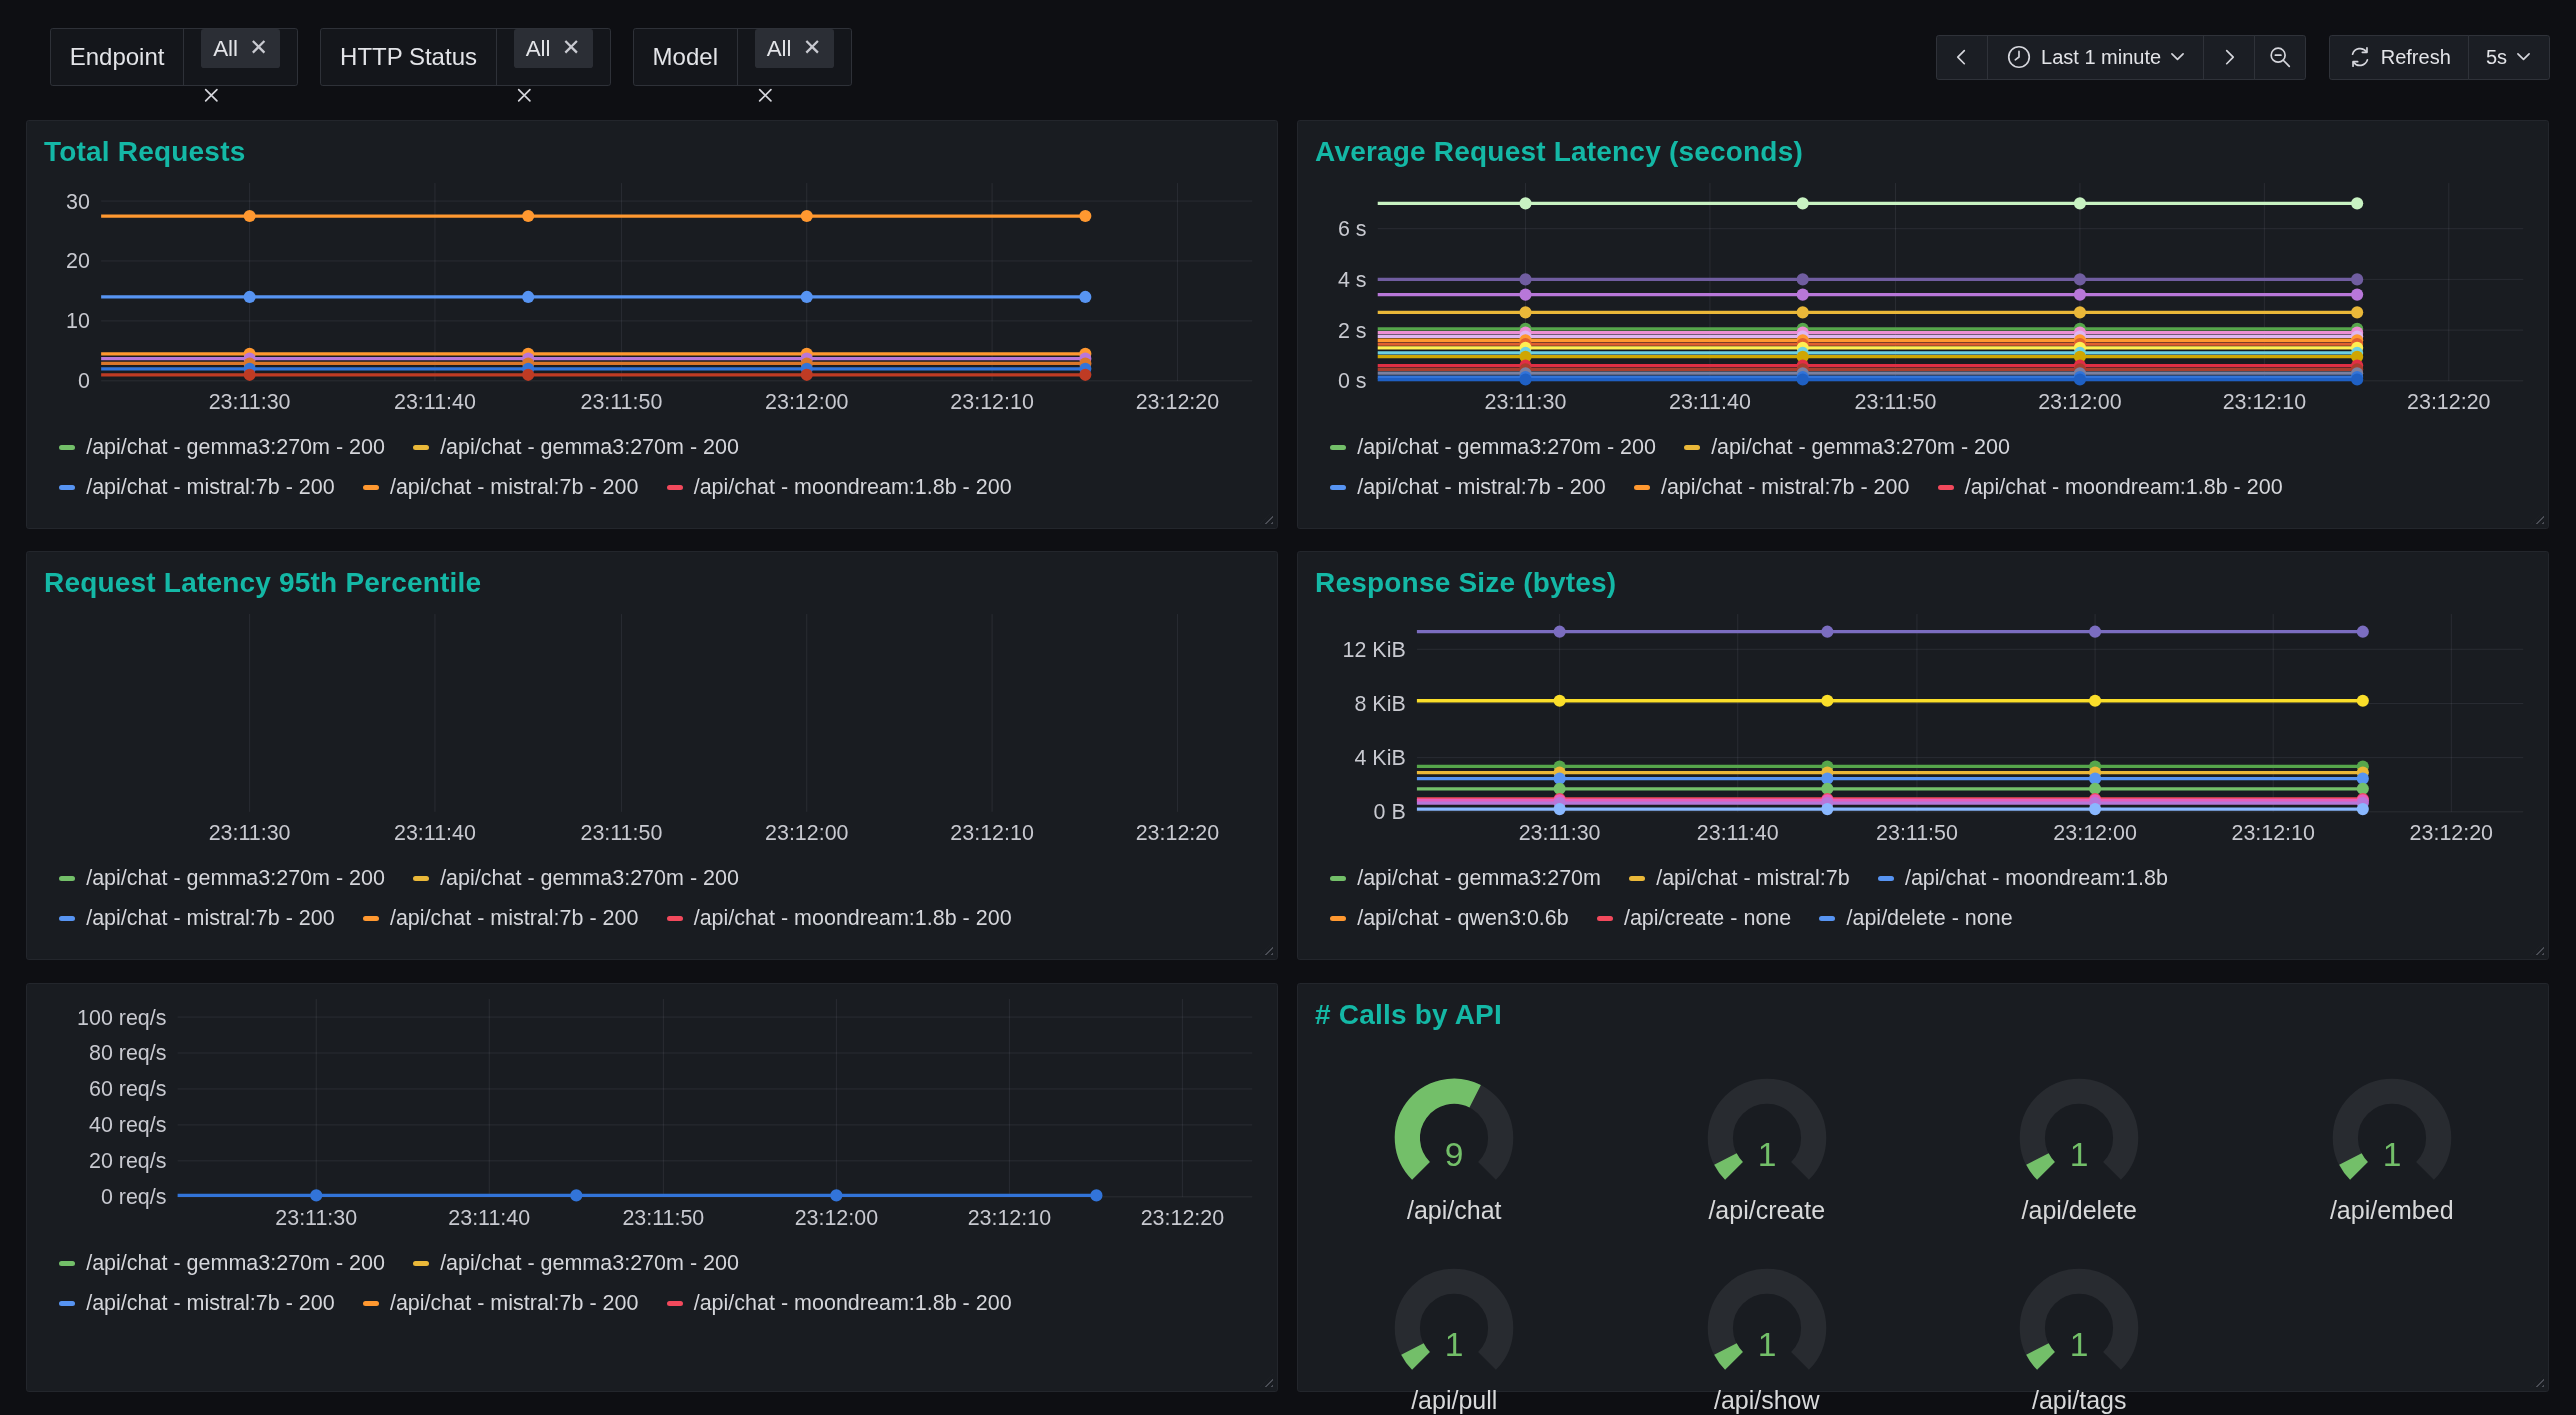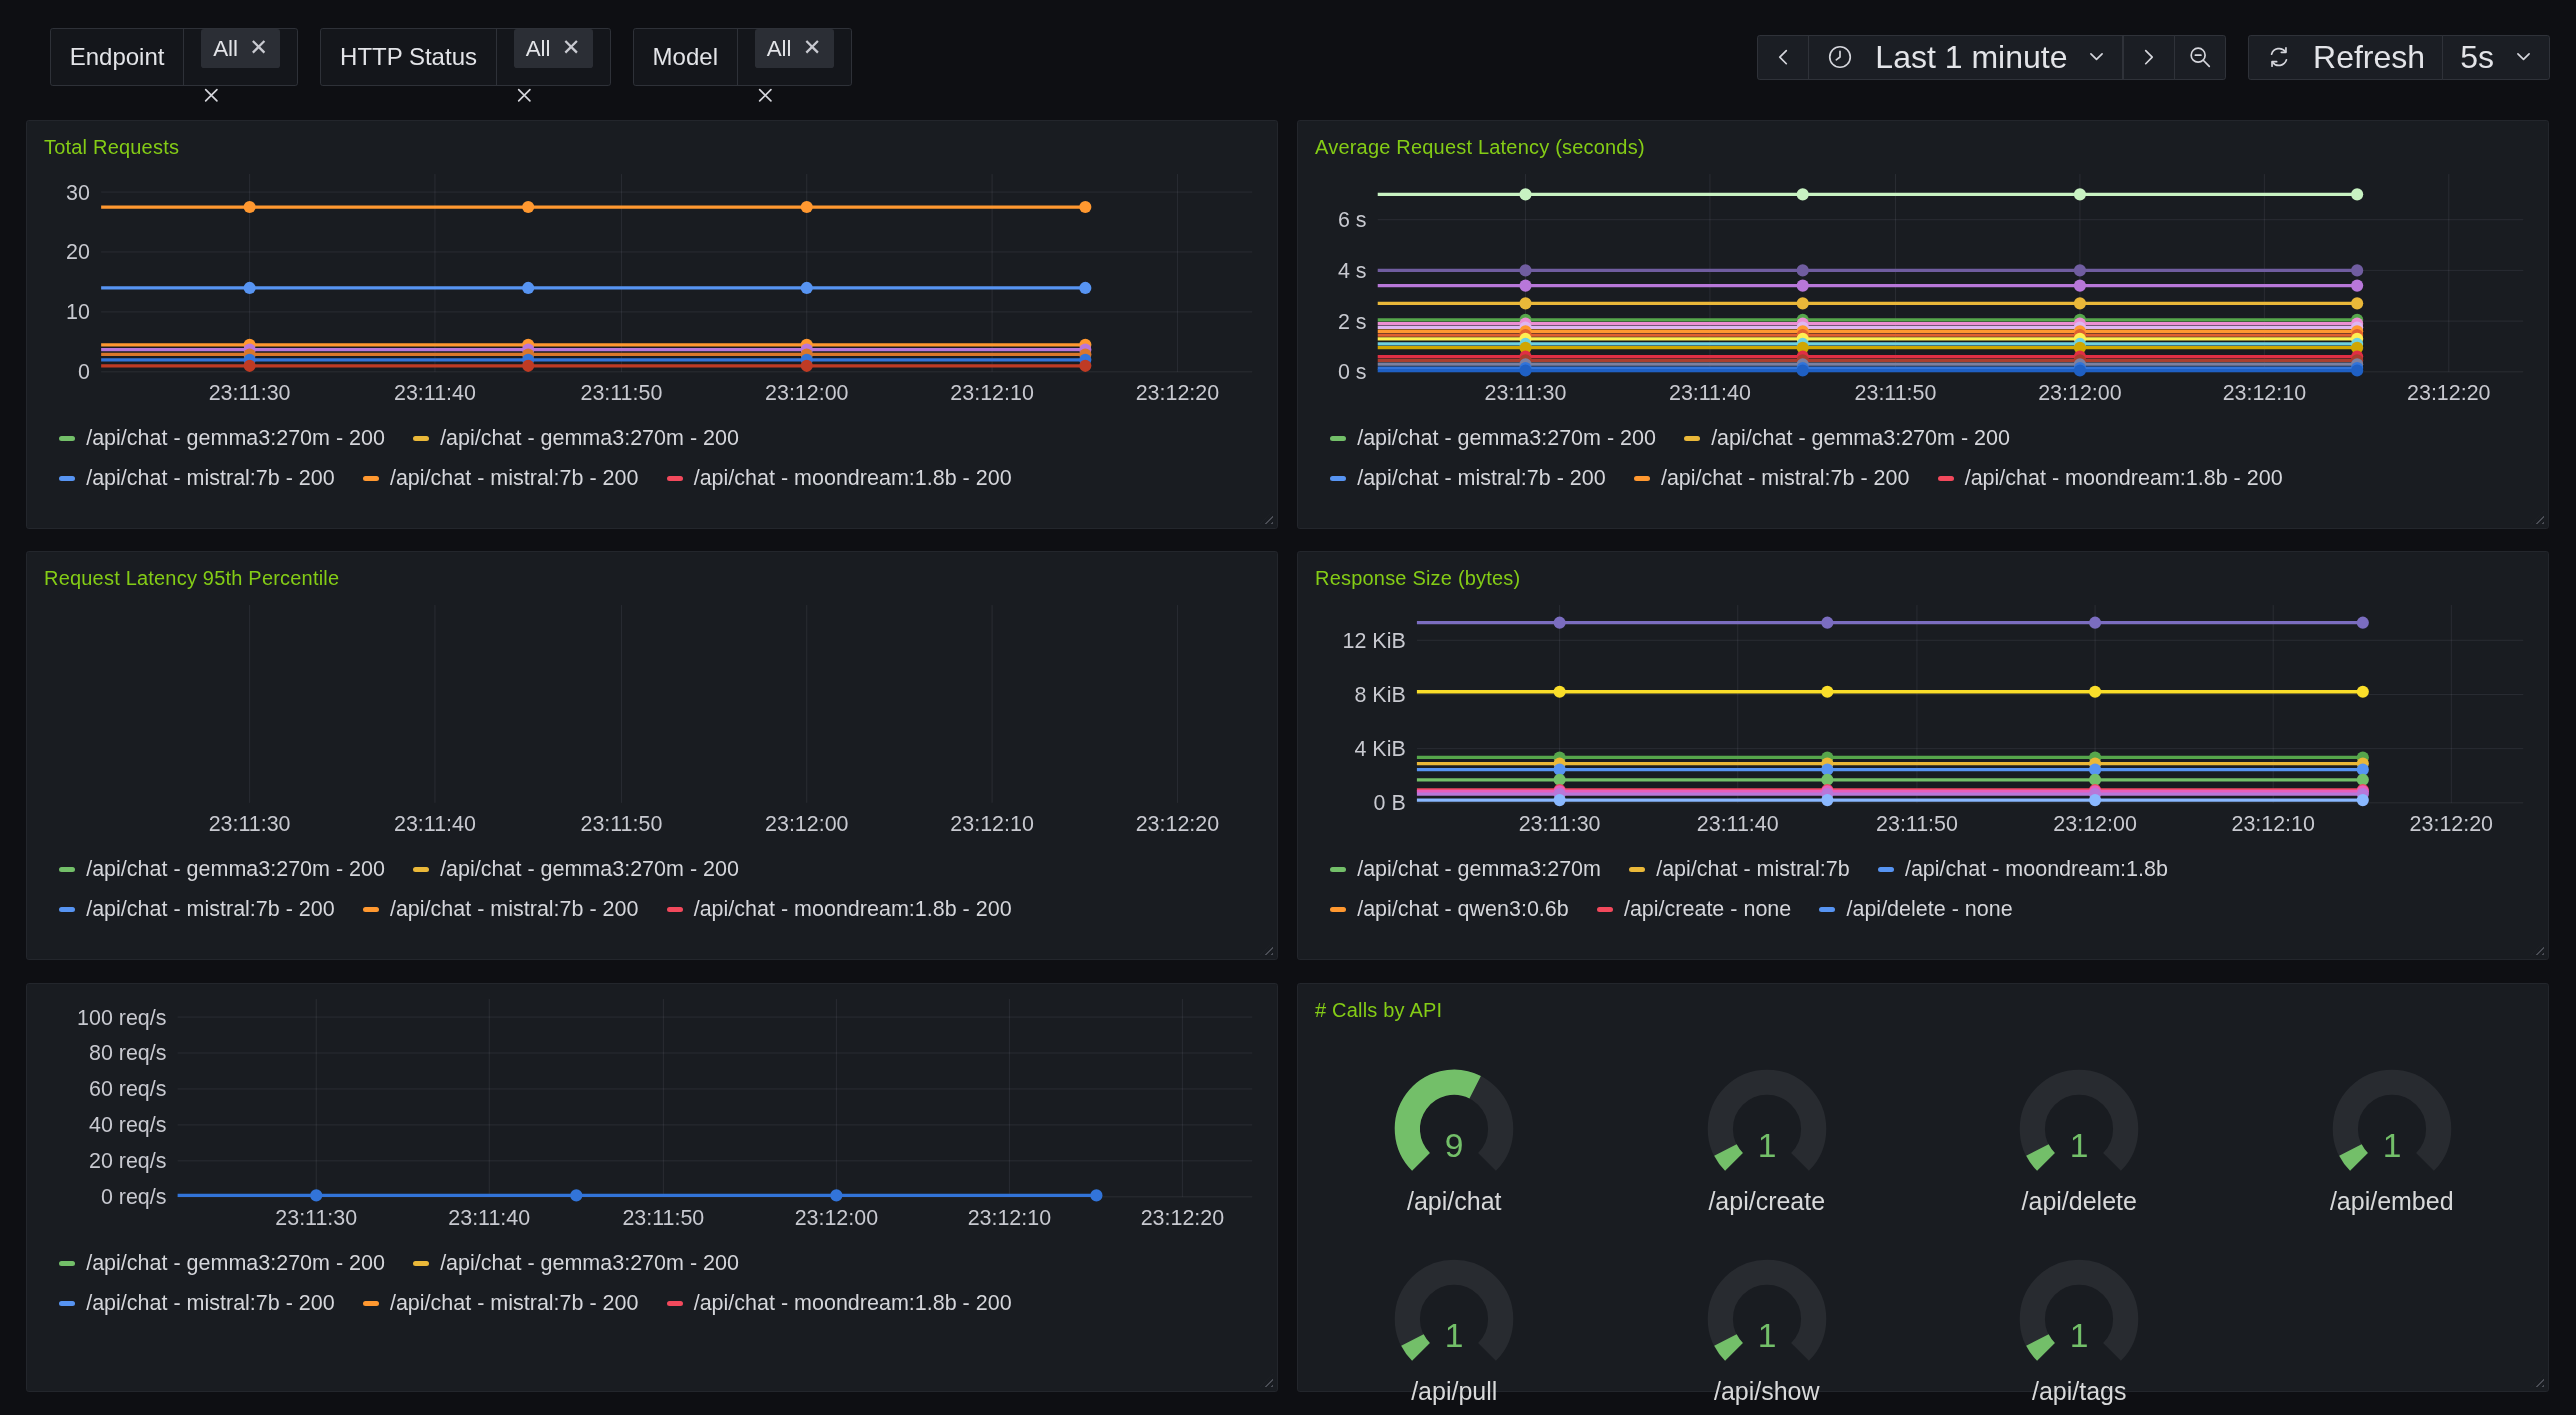--- a/index.html
+++ b/index.html
@@ -10,34 +10,34 @@
   .toolbar { position:absolute; left:26px; top:28px; right:26px; height:58px; display:flex; align-items:center;margin-left:24px; }
   .filters { display:flex; gap:22.4px; }
   .filter-box { display:flex; align-items:stretch; height:58px; border:0.9px solid #2E3138; border-radius:2.8px; background:#14161B; }
   .filter-label { display:flex; align-items:center; padding:0 18.7px; font-size:24px; color:#E3E4E8; border-right:0.9px solid #2E3138; }
   .filter-value { display:flex; align-items:flex-start; gap:17px; padding:0 17px;flex-direction:column; }
   .chip { display:flex; align-items:center; gap:11.2px; background:#2B2E35; border-radius:2.8px; padding:6.5px 12px; font-size:22.4px; color:#E3E4E8; cursor:pointer; }
   .chip .x { color:#C9CAD1; font-size:22.4px; line-height:1; }
   .icon-btn { display:flex; align-items:center; color:#9DA0A8; }
   .timebar { margin-left:auto; display:flex; gap:22.4px; }
   .btn-group { display:flex; }
-  .btn { display:flex; align-items:center; justify-content:center; gap:21px; height:45px; padding:0 17px;
-         background:#1B1E24; border:0.9px solid #2F3239; color:#E3E4E8; font-size:32px; cursor:pointer; }
+  .btn { display:flex; align-items:center; justify-content:center; gap:8px; height:45px; padding:0 17px;
+         background:#1B1E24; border:0.9px solid #2F3239; color:#E3E4E8; font-size:20px; cursor:pointer; }
   .btn + .btn { margin-left:-0.9px; }
   .btn-group .btn:first-child { border-radius:2.8px 0 0 2.8px;align-items:center; }
   .btn-group .btn:last-child { border-radius:0 2.8px 2.8px 0; }
   .btn.square { width:52px; padding:0; }
   .btn svg { display:block; }
   .ico { stroke:#D5D6DC; stroke-width:1.8; fill:none; stroke-linecap:round; stroke-linejoin:round; }
 
   
   .panel { position:absolute; width:1252px; height:409px; background:#191C21; border:0.9px solid #23262C; border-radius:2.8px; }
   .colL { left:26px; } .colR { left:1297px; }
   .row1 { top:120px; } .row2 { top:551px; } .row3 { top:983px; }
-  .panel h2 { font-size:20px; font-weight:400; color:#84cc16; margin:15px 0 0 17px; letter-spacing:0.2px; cursor:pointer; }
+  .panel h2 { font-size:28px; font-weight:700; color:#14b8a6; margin:15px 0 0 17px; letter-spacing:0.2px; cursor:pointer; }
   .plot { display:block; margin:1.9px 13px 0 13px; }
   .legend { margin:1.9px 15px 0 32px; }
   .legend-row { display:flex; gap:28px; margin-top:15px; align-items:center; flex-wrap:nowrap; }
   .legend-item { display:flex; align-items:center; gap:11.2px; font-size:21.5px; color:#D5D6DB; cursor:pointer; white-space:nowrap; }
   .swatch { width:16px; height:5.6px; border-radius:2.8px; flex:none; }
   .resize-handle { position:absolute; right:3.7px; bottom:3.7px; width:13px; height:13px; cursor:nwse-resize;
                    background:repeating-linear-gradient(135deg, transparent 0 2.8px, #4A4D55 2.8px 4.7px);
                    clip-path:polygon(100% 0, 100% 100%, 0 100%); }
 
   

